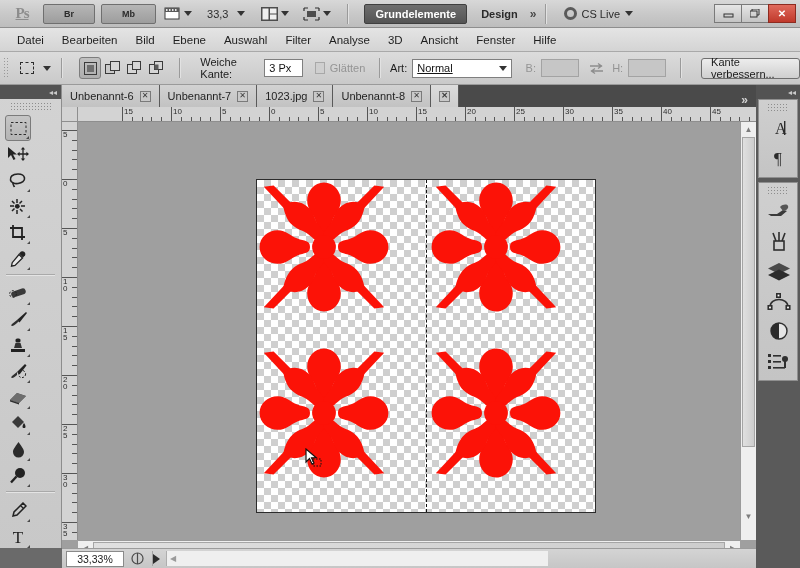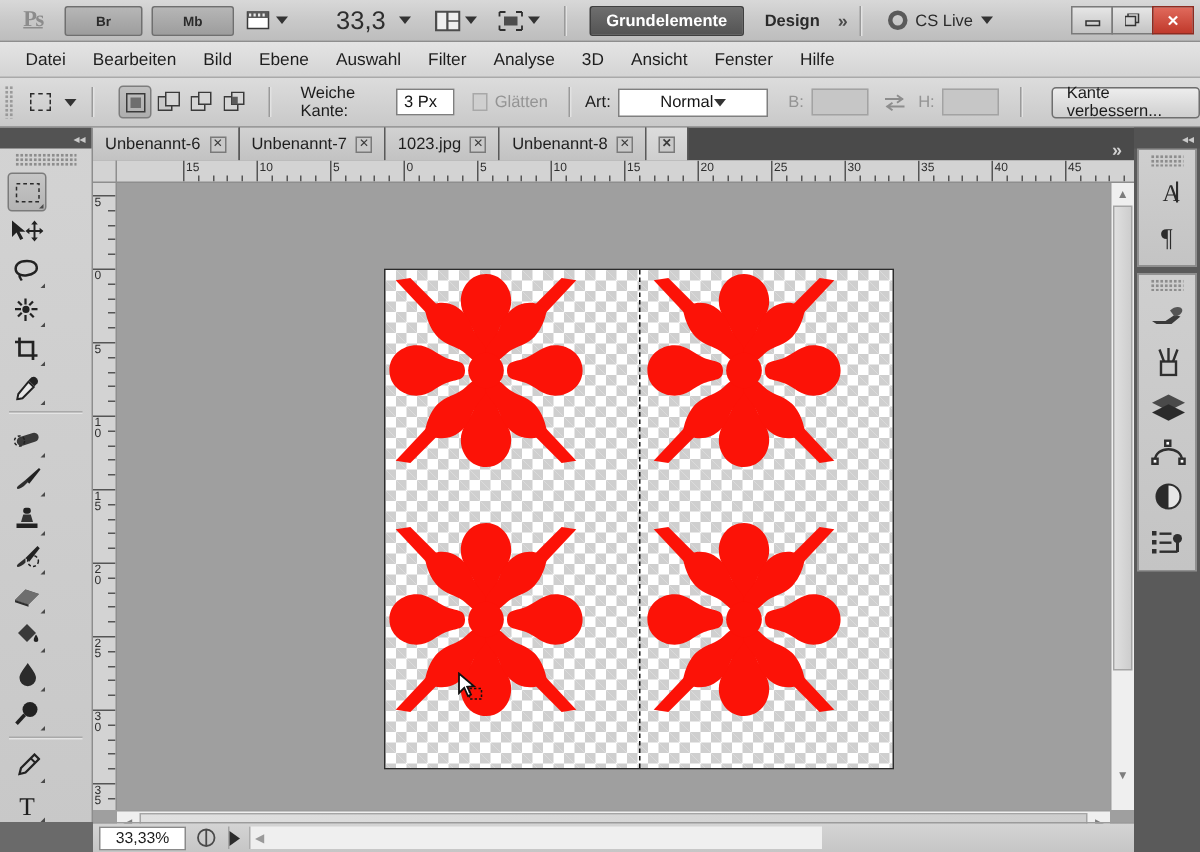--- a/index.html
+++ b/index.html
@@ -33,21 +33,21 @@
     height: 20px; min-width: 20px; margin-left: 6px;
     background: linear-gradient(to bottom,#b6b6b6,#9d9d9d);
     border: 1px solid #6f6f6f; border-radius: 2px;
     display: flex; align-items: center; justify-content: center;
     font-size: 9px; font-weight: bold; color: #2b2b2b; padding: 0 20px;
   }
   .tb-flat {
     height: 22px; margin-left: 8px; display: flex; align-items: center; gap: 3px;
   }
   .caret { width: 0; height: 0; border-left: 4px solid transparent; border-right: 4px solid transparent; border-top: 5px solid #333; }
-  .zoomval { margin-left: 32px; font-size: 17px; color: #2e2e2e; }
+  .zoomval { margin-left: 15px; font-size: 11px; color: #2e2e2e; }
   .sep-v { width: 1px; height: 20px; background: #9a9a9a; margin: 0 8px; box-shadow: 1px 0 0 #e2e2e2; }
   .ws-btn {
     height: 20px; padding: 0 10px; margin-left: 8px;
     background: linear-gradient(to bottom,#6e6e6e,#545454);
     border: 1px solid #3f3f3f; border-radius: 2px;
     color: #fff; font-weight: bold; font-size: 11px;
     display: flex; align-items: center;
   }
   .ws-label { margin-left: 14px; font-weight: bold; font-size: 11px; color: #2b2b2b; }
   .chev { margin-left: 12px; color: #4a4a4a; font-size: 12px; font-weight: bold; }
@@ -90,22 +90,22 @@
   .lbl { font-size: 11px; color: #1c1c1c; margin-left: 12px; }
   .lbl.dim { color: #949494; }
   .txtin {
     height: 18px; border: 1px solid #7f7f7f; background: #fff; margin-left: 5px;
     font-size: 11px; padding: 0 4px; display: flex; align-items: center; color: #141414;
   }
   .txtin.dim { background: #c6c6c6; border-color:#a3a3a3; }
   .chk { width: 12px; height: 12px; border: 1px solid #a8a8a8; background: #cfcfcf; margin-left: 12px; }
   .selbox {
     height: 19px; border: 1px solid #7f7f7f; background: #fff; margin-left: 5px;
-    font-size: 11px; padding: 0 4px; display: flex; align-items: center; justify-content: center;
-    color: #141414; width: 118px;
+    font-size: 11px; padding: 0 4px; display: flex; align-items: center; justify-content: space-between;
+    color: #141414; width: 118px; text-decoration: underline;
   }
   .btn3d {
     height: 21px; padding: 0 9px; margin-left: 12px;
     background: linear-gradient(to bottom,#ededed,#cfcfcf);
     border: 1px solid #6f6f6f; border-radius: 3px;
     display: flex; align-items: center; font-size: 11px; color: #1b1b1b;
   }
   .swapico { width:16px;height:14px;margin-left:10px;color:#8d8d8d;font-size:12px;display:flex;align-items:center;justify-content:center;}
 
   

